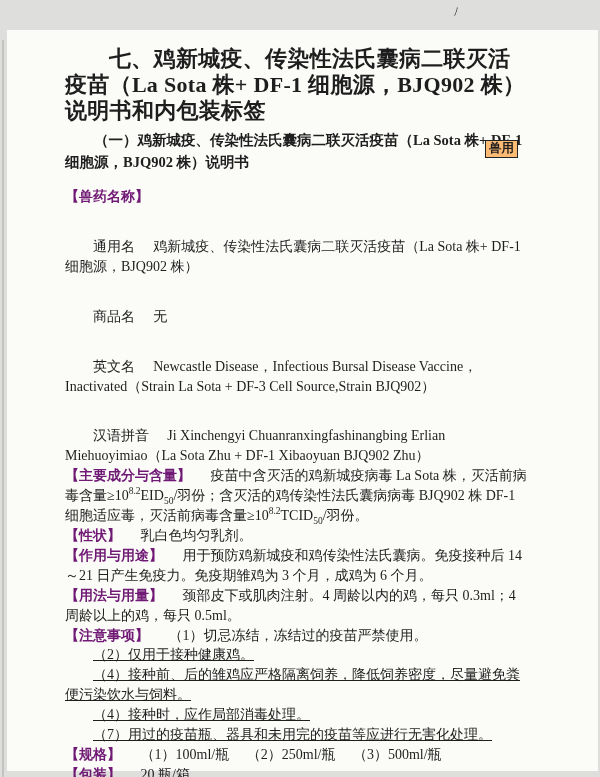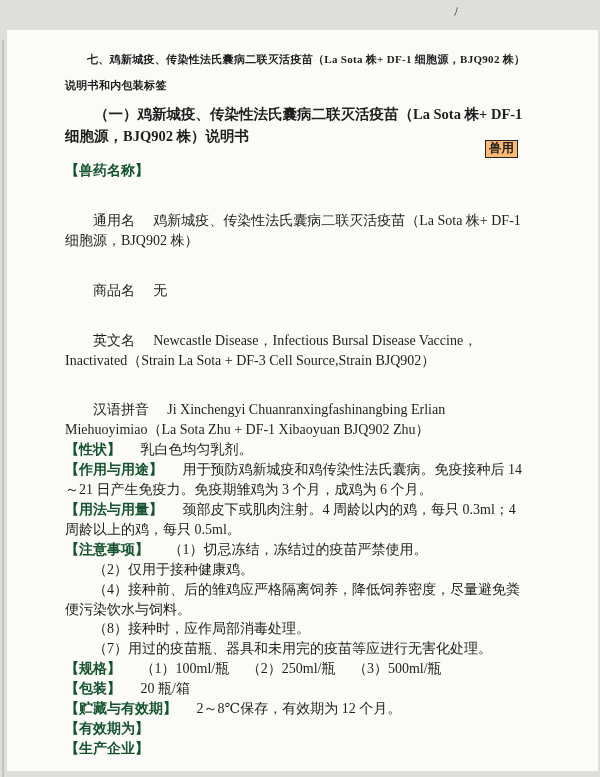--- a/index.html
+++ b/index.html
@@ -24,41 +24,41 @@
     box-shadow:120px 300px 0 1px #d4d4d1, 480px 150px 0 1px #d8d8d5,
       300px 520px 0 1px #d6d6d3, 520px 430px 0 1px #dadad7,
       90px 620px 0 1px #d6d6d3, 430px 700px 0 1px #d8d8d5,
       250px 120px 0 1px #dcdcd9, 560px 260px 0 1px #d8d8d5;
   }
   .pen-mark{
     position:absolute;top:6px;left:452px;width:4px;height:10px;
     border-right:1.5px solid #4a4a48;transform:rotate(18deg);border-radius:40%;
   }
   .doc-title{
-    font-size:11px;font-weight:bold;line-height:26px;
+    font-size:22px;font-weight:bold;line-height:26px;
     text-indent:2em;margin:0 0 5px 0;letter-spacing:.3px;
   }
   .doc-subtitle{
     font-size:14.5px;font-weight:bold;line-height:22px;
     text-indent:2em;margin:0 0 14px 0;
   }
   .badge{
     position:absolute;top:110px;right:80px;
     border:1.6px solid #222;padding:0 3px 1px 3px;
     font-family:"Liberation Sans","DejaVu Sans",sans-serif;
     font-size:12.5px;font-weight:bold;line-height:15px;background:#fdba74;
   }
   .para{font-size:14px;line-height:19.9px;margin:0;}
   .para .sec-label{
     font-family:"Liberation Sans","DejaVu Sans",sans-serif;
-    font-weight:bold;color:#14532d;margin-right:1.4em;
+    font-weight:bold;color:#701a75;margin-right:1.4em;
   }
   .para.sub{text-indent:2em;margin-top:30px;}
   .para.sub .sub-label{margin-right:1.3em;}
-  .para.item{text-indent:2em;}
+  .para.item{text-indent:2em;text-decoration:underline;}
   sup,sub{font-size:9.5px;line-height:0;}
 </style>
 </head>
 <body>
 
 <div class="scan-line-left"></div>
 <div class="speckles"></div>
 <div class="pen-mark"></div>
 
 <div class="paper">
@@ -66,27 +66,28 @@
   <p class="doc-subtitle">（一）鸡新城疫、传染性法氏囊病二联灭活疫苗（La Sota 株+ DF-1 细胞源，BJQ902 株）说明书</p>
 
   <span class="badge">兽用</span>
 
   <div id="body-content">
       <p class="para sec"><span class="sec-label">【兽药名称】</span><span></span></p>
       <p class="para sub"><span class="sub-label">通用名</span><span>鸡新城疫、传染性法氏囊病二联灭活疫苗（La Sota 株+ DF-1 细胞源，BJQ902 株）</span></p>
       <p class="para sub"><span class="sub-label">商品名</span><span>无</span></p>
       <p class="para sub"><span class="sub-label">英文名</span><span>Newcastle Disease，Infectious Bursal Disease Vaccine，Inactivated（Strain La Sota + DF-3 Cell Source,Strain BJQ902）</span></p>
       <p class="para sub"><span class="sub-label">汉语拼音</span><span>Ji Xinchengyi Chuanranxingfashinangbing Erlian Miehuoyimiao（La Sota Zhu + DF-1 Xibaoyuan BJQ902 Zhu）</span></p>
+      <p class="para sec"><span class="sec-label">【主要成分与含量】</span><span>疫苗中含灭活的鸡新城疫病毒 La Sota 株，灭活前病毒含量≥10<sup>8.2</sup>EID<sub>50</sub>/羽份；含灭活的鸡传染性法氏囊病病毒 BJQ902 株 DF-1 细胞适应毒，灭活前病毒含量≥10<sup>8.2</sup>TCID<sub>50</sub>/羽份。</span></p>
       <p class="para sec"><span class="sec-label">【性状】</span><span>乳白色均匀乳剂。</span></p>
       <p class="para sec"><span class="sec-label">【作用与用途】</span><span>用于预防鸡新城疫和鸡传染性法氏囊病。免疫接种后 14～21 日产生免疫力。免疫期雏鸡为 3 个月，成鸡为 6 个月。</span></p>
       <p class="para sec"><span class="sec-label">【用法与用量】</span><span>颈部皮下或肌肉注射。4 周龄以内的鸡，每只 0.3ml；4 周龄以上的鸡，每只 0.5ml。</span></p>
       <p class="para sec"><span class="sec-label">【注意事项】</span><span>（1）切忌冻结，冻结过的疫苗严禁使用。</span></p>
       <p class="para item"><span>（2）仅用于接种健康鸡。</span></p>
       <p class="para item"><span>（4）接种前、后的雏鸡应严格隔离饲养，降低饲养密度，尽量避免粪便污染饮水与饲料。</span></p>
-      <p class="para item"><span>（8）接种时，应作局部消毒处理。</span></p>
+      <p class="para item"><span>（4）接种时，应作局部消毒处理。</span></p>
       <p class="para item"><span>（7）用过的疫苗瓶、器具和未用完的疫苗等应进行无害化处理。</span></p>
       <p class="para sec"><span class="sec-label">【规格】</span><span>（1）100ml/瓶　 （2）250ml/瓶　 （3）500ml/瓶</span></p>
       <p class="para sec"><span class="sec-label">【包装】</span><span>20 瓶/箱</span></p>
       <p class="para sec"><span class="sec-label">【贮藏与有效期】</span><span>2～8℃保存，有效期为 12 个月。</span></p>
       <p class="para sec"><span class="sec-label">【有效期为】</span><span></span></p>
       <p class="para sec"><span class="sec-label">【生产企业】</span><span></span></p>
     </div>
 
 </div>
 

